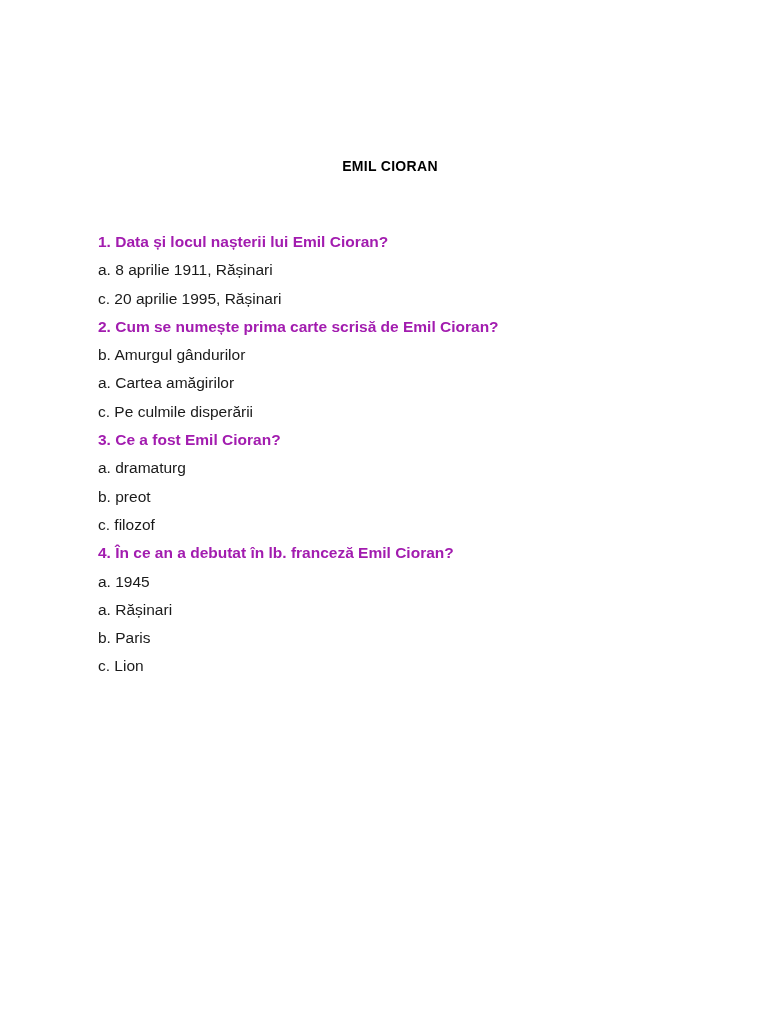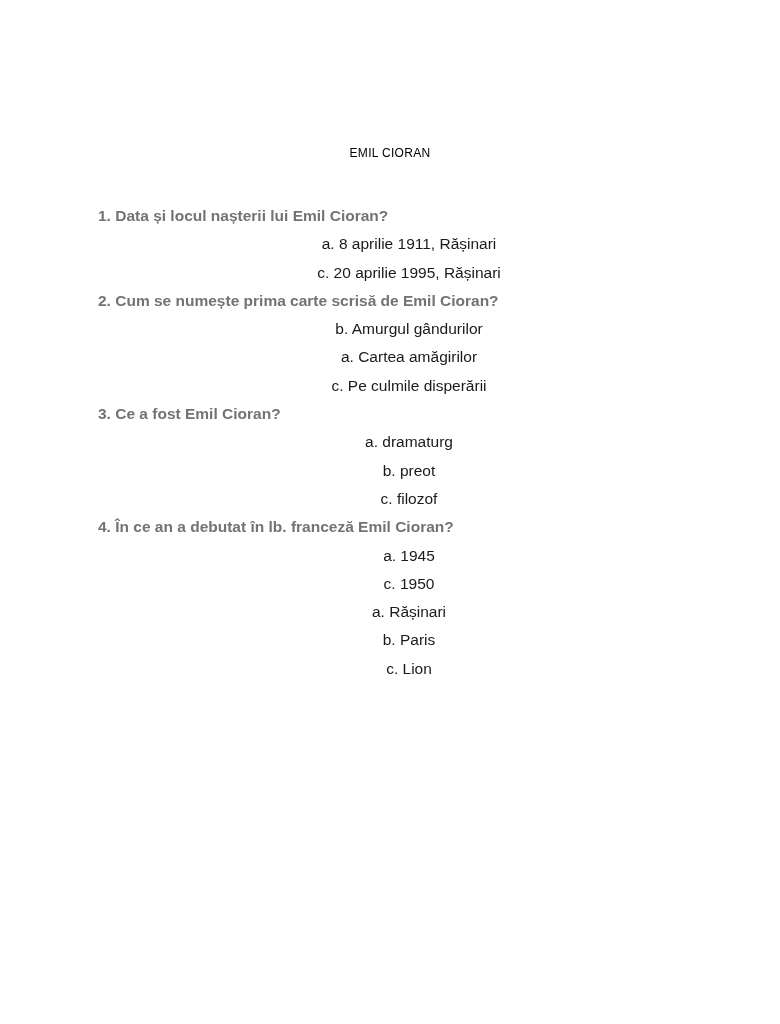--- a/index.html
+++ b/index.html
@@ -18,45 +18,44 @@
   .page {
     width: 780px;
     height: 1024px;
     background: #ffffff;
     box-sizing: border-box;
     padding: 0;
     position: relative;
   }
   .doc-title {
     text-align: center;
-    font-weight: normal;
-    font-size: 12px;
+    font-weight: bold;
+    font-size: 14px;
     letter-spacing: 0.3px;
-    margin: 4px;
+    margin: 16px;
     padding-top: 142px;
   }
   .content {
     padding-left: 98px;
     padding-right: 60px;
     padding-top: 38px;
   }
   .question {
     font-weight: bold;
     font-size: 15.5px;
     line-height: 28.3px;
     margin: 0;
-    color: #737373;
+    color: #a21caf;
   }
   .answer {
     font-weight: normal;
     font-size: 15.5px;
     line-height: 28.3px;
     margin: 0;
     color: #1a1a1a;
-    text-align: center;
   }
   .block {
     margin: 0;
   }
   .block + .block {
     margin-top: 0;
   }
 </style>
 </head>
 <body>
@@ -81,21 +80,20 @@
     <div class="block">
       <p class="question">3. Ce a fost Emil Cioran?</p>
       <p class="answer">a. dramaturg</p>
       <p class="answer">b. preot</p>
       <p class="answer">c. filozof</p>
     </div>
 
     <div class="block">
       <p class="question">4. În ce an a debutat în lb. franceză Emil Cioran?</p>
       <p class="answer">a. 1945</p>
-      <p class="answer">c. 1950</p>
     </div>
 
     <div class="block">
       <p class="answer">a. Rășinari</p>
       <p class="answer">b. Paris</p>
       <p class="answer">c. Lion</p>
     </div>
 
 
   </div>

